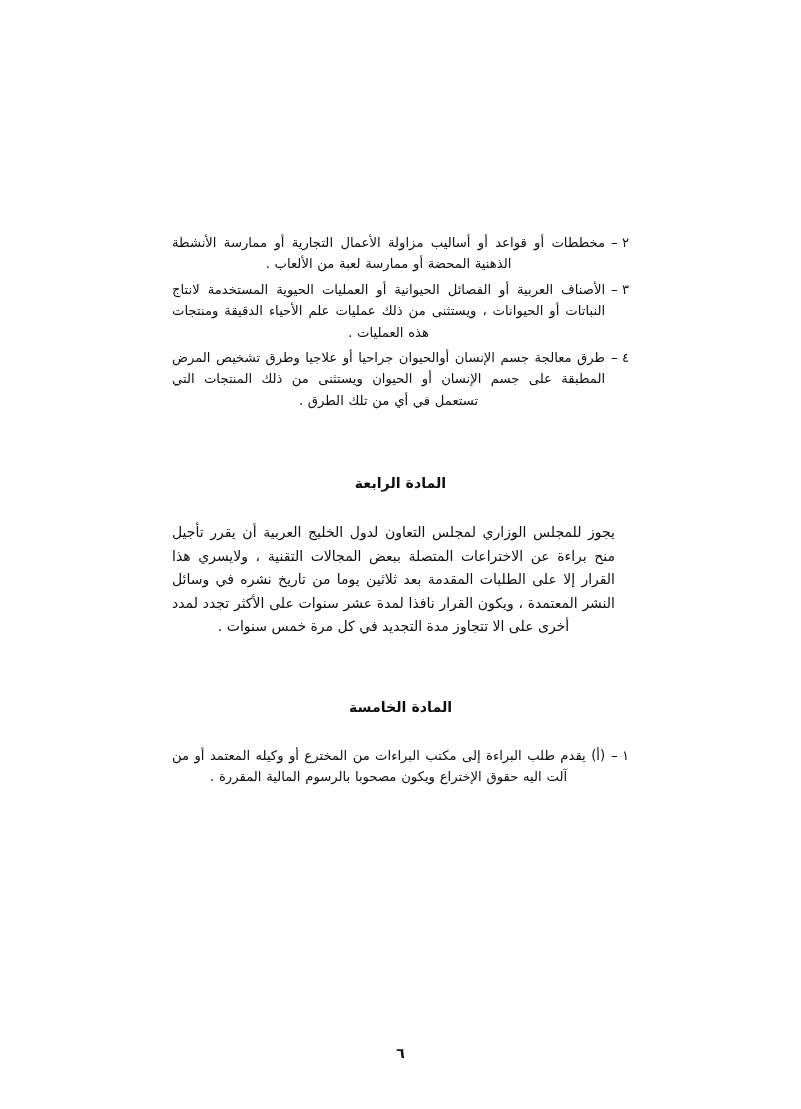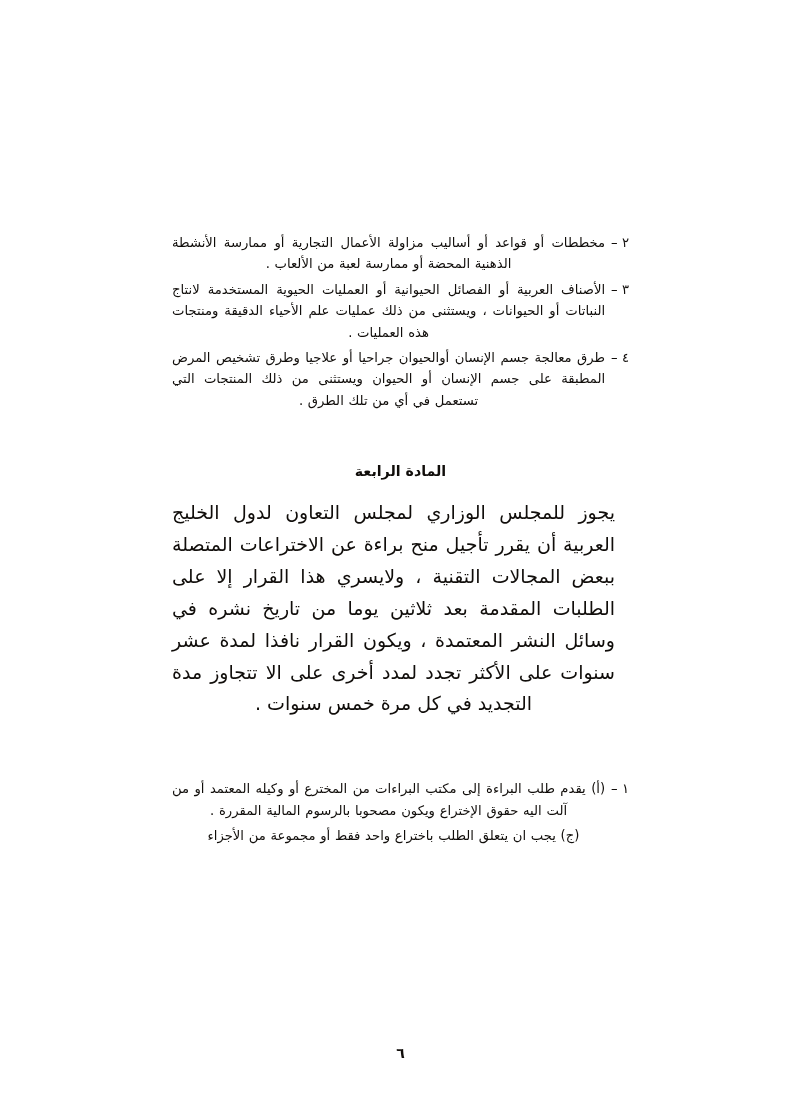--- a/index.html
+++ b/index.html
@@ -46,25 +46,25 @@
   .itext {
     flex: 1 1 auto;
     text-align: justify;
     text-align-last: center;
     word-spacing: 0.5px;
   }
   .article-heading {
     text-align: center;
     font-weight: bold;
     font-size: 14.2px;
-    margin: 4px;
+    margin: 16px;
     letter-spacing: 0;
   }
   .para {
-    font-size: 19px;
+    font-size: 14px;
     line-height: 1.68;
     text-align: justify;
     text-align-last: center;
     margin: 0;
   }
   .spacer-lg { height: 44px; }
   .spacer-sm { height: 14px; }
   .page-number {
     position: absolute;
     bottom: 48px;
@@ -103,29 +103,27 @@
     <div class="spacer-lg"></div>
 
     <h2 class="article-heading">المادة الرابعة</h2>
 
     <div class="spacer-sm"></div>
 
     <p class="para block-indent">يجوز للمجلس الوزاري لمجلس التعاون لدول الخليج العربية أن يقرر تأجيل منح براءة عن الاختراعات المتصلة ببعض المجالات التقنية ، ولايسري هذا القرار إلا على الطلبات المقدمة بعد ثلاثين يوما من تاريخ نشره في وسائل النشر المعتمدة ، ويكون القرار نافذا لمدة عشر سنوات على الأكثر تجدد لمدد أخرى على الا تتجاوز مدة التجديد في كل مرة خمس سنوات .</p>
 
     <div class="spacer-lg"></div>
 
+    <h2 class="article-heading">المادة الخامسة</h2>
 
     <div class="spacer-sm"></div>
 
     <div class="numbered-item">
       <span class="num">١ –</span>
       <span class="itext">(أ) يقدم طلب البراءة إلى مكتب البراءات من المخترع أو وكيله المعتمد أو من آلت اليه حقوق الإختراع ويكون مصحوبا بالرسوم المالية المقررة .</span>
     </div>
 
 
-    <div class="numbered-item block-indent">
-      <span class="itext">(ج) يجب ان يتعلق الطلب باختراع واحد فقط أو مجموعة من الأجزاء</span>
-    </div>
 
   </div>
 
   <div class="page-number">٦</div>
 </div>
 
 </body></html>

